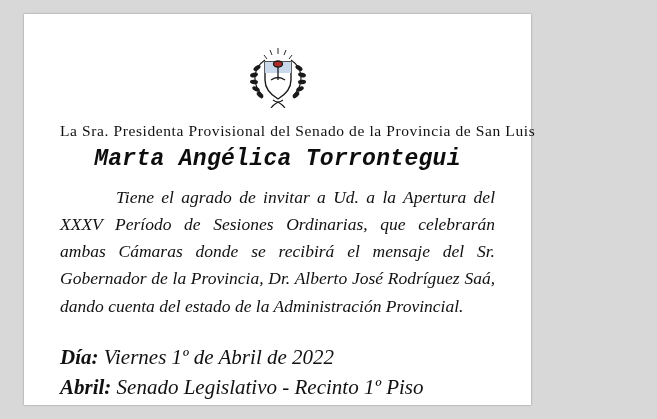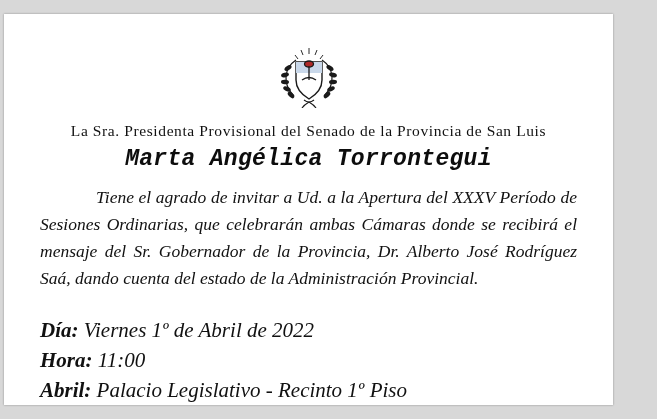--- a/index.html
+++ b/index.html
@@ -8,23 +8,23 @@
   }
   body {
     width: 657px;
     height: 419px;
     background: #d8d8d8;
     font-family: "Liberation Serif", serif;
     overflow: hidden;
   }
   .page {
     position: absolute;
-    left: 4px;
+    left: 24px;
     top: 14px;
-    width: 609px;
+    width: 507px;
     height: 391px;
     background: #ffffff;
     box-shadow: 0 0 2px rgba(0,0,0,0.35);
   }
   .inner {
     position: absolute;
     left: 36px;
     right: 36px;
     top: 22px;
     bottom: 16px;
@@ -134,18 +134,17 @@
     </div>
 
     <div class="title-line">La Sra. Presidenta Provisional del Senado de la Provincia de San Luis</div>
 
     <div class="name">Marta Angélica Torrontegui</div>
 
     <div class="body-text"><span>Tiene el agrado de invitar a Ud. a la Apertura del XXXV Período de Sesiones Ordinarias, que celebrarán ambas Cámaras donde se recibirá el mensaje del Sr. Gobernador de la Provincia, </span><b>Dr. Alberto José Rodríguez Saá</b><span>, dando cuenta del estado de la Administración Provincial.</span></div>
 
     <div class="details">
       <div><span class="lbl">Día:</span><span> Viernes 1º de Abril de 2022</span></div>
-      <div><span class="lbl">Hora:</span><span> 11:00</span></div>
-      <div><span class="lbl">Abril:</span><span> Palacio Legislativo - Recinto 1º Piso</span></div>
+      <div><span class="lbl">Abril:</span><span> Senado Legislativo - Recinto 1º Piso</span></div>
     </div>
 
   </div>
 </div>
 
 </body></html>

